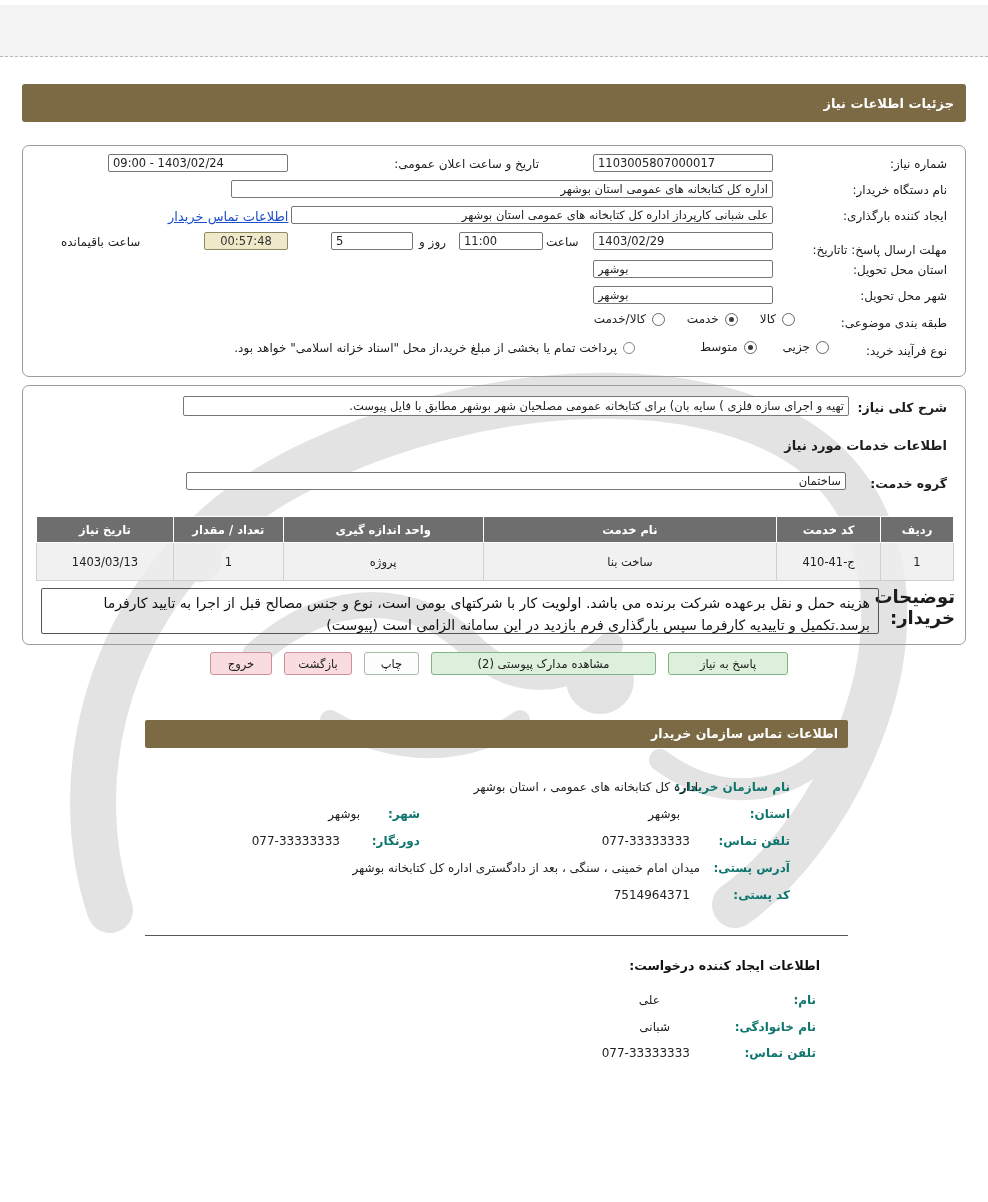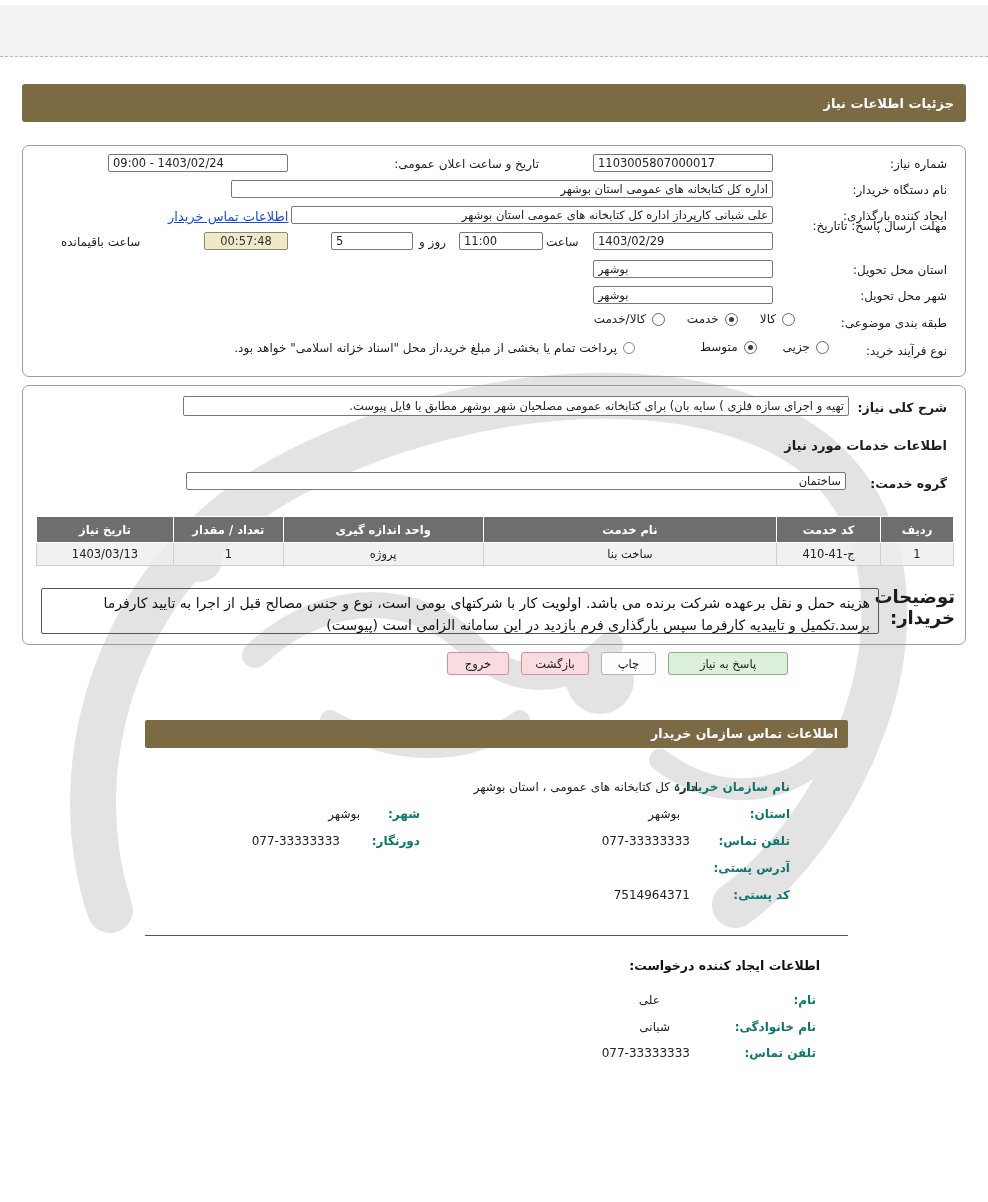--- a/index.html
+++ b/index.html
@@ -31,21 +31,21 @@
   .link{position:absolute;font-size:13px;color:#1b4ecc;text-decoration:underline;white-space:nowrap;cursor:pointer}
   
   .optrow{position:absolute;display:flex;direction:rtl;align-items:center;gap:22px}
   .opt{display:flex;align-items:center;gap:6px;white-space:nowrap}
   .radio{width:13px;height:13px;border:1px solid #666;border-radius:50%;background:#fff;position:relative;display:inline-block;flex:none}
   .radio.on::after{content:"";position:absolute;inset:3px;border-radius:50%;background:#3a3a3a}
   .chk{width:12px;height:12px;border:1px solid #888;border-radius:50%;background:#fff;display:inline-block;flex:none}
   
   table.svc{position:absolute;left:13px;top:130px;width:918px;border-collapse:collapse;direction:rtl}
   table.svc th{background:#6e6e6e;color:#fff;font-size:11.5px;font-weight:bold;height:26px;border:1px solid #fff;padding:0 4px}
-  table.svc td{background:rgba(238,238,238,.8);color:#222;font-size:11.5px;text-align:center;height:23px;border:1px solid #cfcfcf;padding:0 4px}
+  table.svc td{background:rgba(238,238,238,.8);color:#222;font-size:11.5px;text-align:center;height:38px;border:1px solid #cfcfcf;padding:0 4px}
   
   .notes-box{position:absolute;left:18px;right:86px;top:202px;height:46px;border:1px solid #555;border-radius:2px;
     padding:3px 8px;font-size:14px;line-height:1.6;color:#111;text-align:right;background:transparent}
   
   .btn-row{position:absolute;top:652px;right:200px;display:flex;direction:rtl;gap:12px}
   .btn{height:23px;border-radius:3px;font-family:"DejaVu Sans",sans-serif;font-size:11.5px;color:#222;
     display:flex;align-items:center;justify-content:center;cursor:pointer;white-space:nowrap;padding:0 6px}
   .btn.green{background:#dcf0dc;border:1px solid #86b286}
   .btn.pink{background:#f9dce0;border:1px solid #cf8f9b}
   .btn.plain{background:#fdfdfd;border:1px solid #a8bca8}
@@ -85,21 +85,21 @@
   <span class="lbl" style="right:426px;top:11px">تاریخ و ساعت اعلان عمومی:</span>
   <input class="inp ltr" style="left: 85px; top: 8px;" readonly="" value="09:00 - 1403/02/24">
 
   <span class="lbl" style="right:18px;top:37px">نام دستگاه خریدار:</span>
   <input class="inp rtl-right" style="left: 208px; top: 34px; width: 542px;" readonly="" value="اداره کل کتابخانه های عمومی استان بوشهر">
 
   <span class="lbl" style="right:18px;top:63px">ایجاد کننده بارگذاری:</span>
   <input class="inp rtl-right" style="left: 268px; top: 60px; width: 482px;" readonly="" value="علی شبانی کارپرداز اداره کل کتابخانه های عمومی استان بوشهر">
   <a class="link" style="left:145px;top:63px">اطلاعات تماس خریدار</a>
 
-  <span class="lbl" style="right:18px;top:73px">مهلت ارسال پاسخ: تاتاریخ:</span>
+  <span class="lbl" style="right:18px;top:97px">مهلت ارسال پاسخ: تاتاریخ:</span>
   <input class="inp ltr" style="left: 570px; top: 86px;" readonly="" value="1403/02/29">
   <span class="lbl" style="left:523px;top:89px">ساعت</span>
   <input class="inp ltr" style="left: 436px; top: 86px; width: 84px;" readonly="" value="11:00">
   <span class="lbl" style="left:396px;top:89px">روز و</span>
   <input class="inp ltr" style="left: 308px; top: 86px; width: 82px;" readonly="" value="5">
   <input class="inp ltr timer" style="left: 181px; top: 86px; width: 84px;" readonly="" value="00:57:48">
   <span class="lbl" style="left:38px;top:89px">ساعت باقیمانده</span>
 
   <span class="lbl" style="right:18px;top:117px">استان محل تحویل:</span>
   <input class="inp rtl-right" style="left: 570px; top: 114px; text-align: left;" readonly="" value="بوشهر">
@@ -179,20 +179,21 @@
       </tr>
     </tbody>
   </table>
 
   <span class="lbl b" style="right:10px;top:200px;width:72px;white-space:normal;text-align:right;font-size:18px">توضیحات خریدار:</span>
   <div class="notes-box">هزینه حمل و نقل  برعهده شرکت برنده می باشد. اولویت کار با شرکتهای بومی است، نوع و جنس مصالح قبل از اجرا به تایید کارفرما برسد.تکمیل و تاییدیه کارفرما سپس بارگذاری فرم بازدید در این سامانه الزامی است (پیوست)</div>
 </div>
 
 <div class="btn-row">
   <button class="btn green" style="width:120px">پاسخ به نیاز</button>
+  <button class="btn green" style="width:225px">مشاهده مدارک پیوستی (2)</button>
   <button class="btn plain" style="width:55px">چاپ</button>
   <button class="btn pink" style="width:68px">بازگشت</button>
   <button class="btn pink" style="width:62px">خروج</button>
 </div>
 
 <div class="contact-bar">
   <span>اطلاعات تماس سازمان خریدار</span>
 </div>
 
 <div class="contact-body">
@@ -203,20 +204,21 @@
   <span class="cval" style="right:168px;top:52px">بوشهر</span>
   <span class="lbl" style="right:428px;top:52px">شهر:</span>
   <span class="cval" style="right:488px;top:52px">بوشهر</span>
 
   <span class="lbl" style="right:58px;top:79px">تلفن تماس:</span>
   <span class="cval ltr" style="right:158px;top:79px">077-33333333</span>
   <span class="lbl" style="right:428px;top:79px">دورنگار:</span>
   <span class="cval ltr" style="right:508px;top:79px">077-33333333</span>
 
   <span class="lbl" style="right:58px;top:106px">آدرس پستی:</span>
+  <span class="cval" style="right:148px;top:106px">میدان امام خمینی ، سنگی ، بعد از دادگستری اداره کل کتابخانه بوشهر</span>
 
   <span class="lbl" style="right:58px;top:133px">کد پستی:</span>
   <span class="cval ltr" style="right:158px;top:133px">7514964371</span>
 
   <div class="divider"></div>
 
   <span class="cheading" style="right:28px;top:203px">اطلاعات ایجاد کننده درخواست:</span>
 
   <span class="lbl" style="right:32px;top:238px">نام:</span>
   <span class="cval" style="right:188px;top:238px">علی</span>

